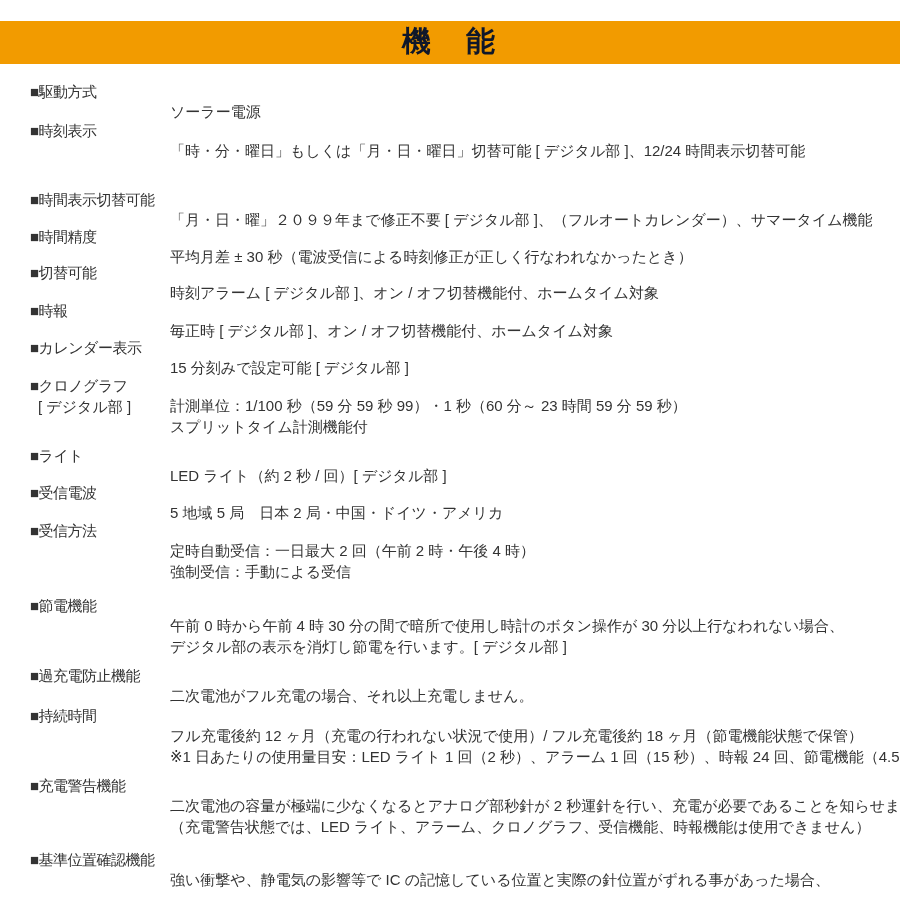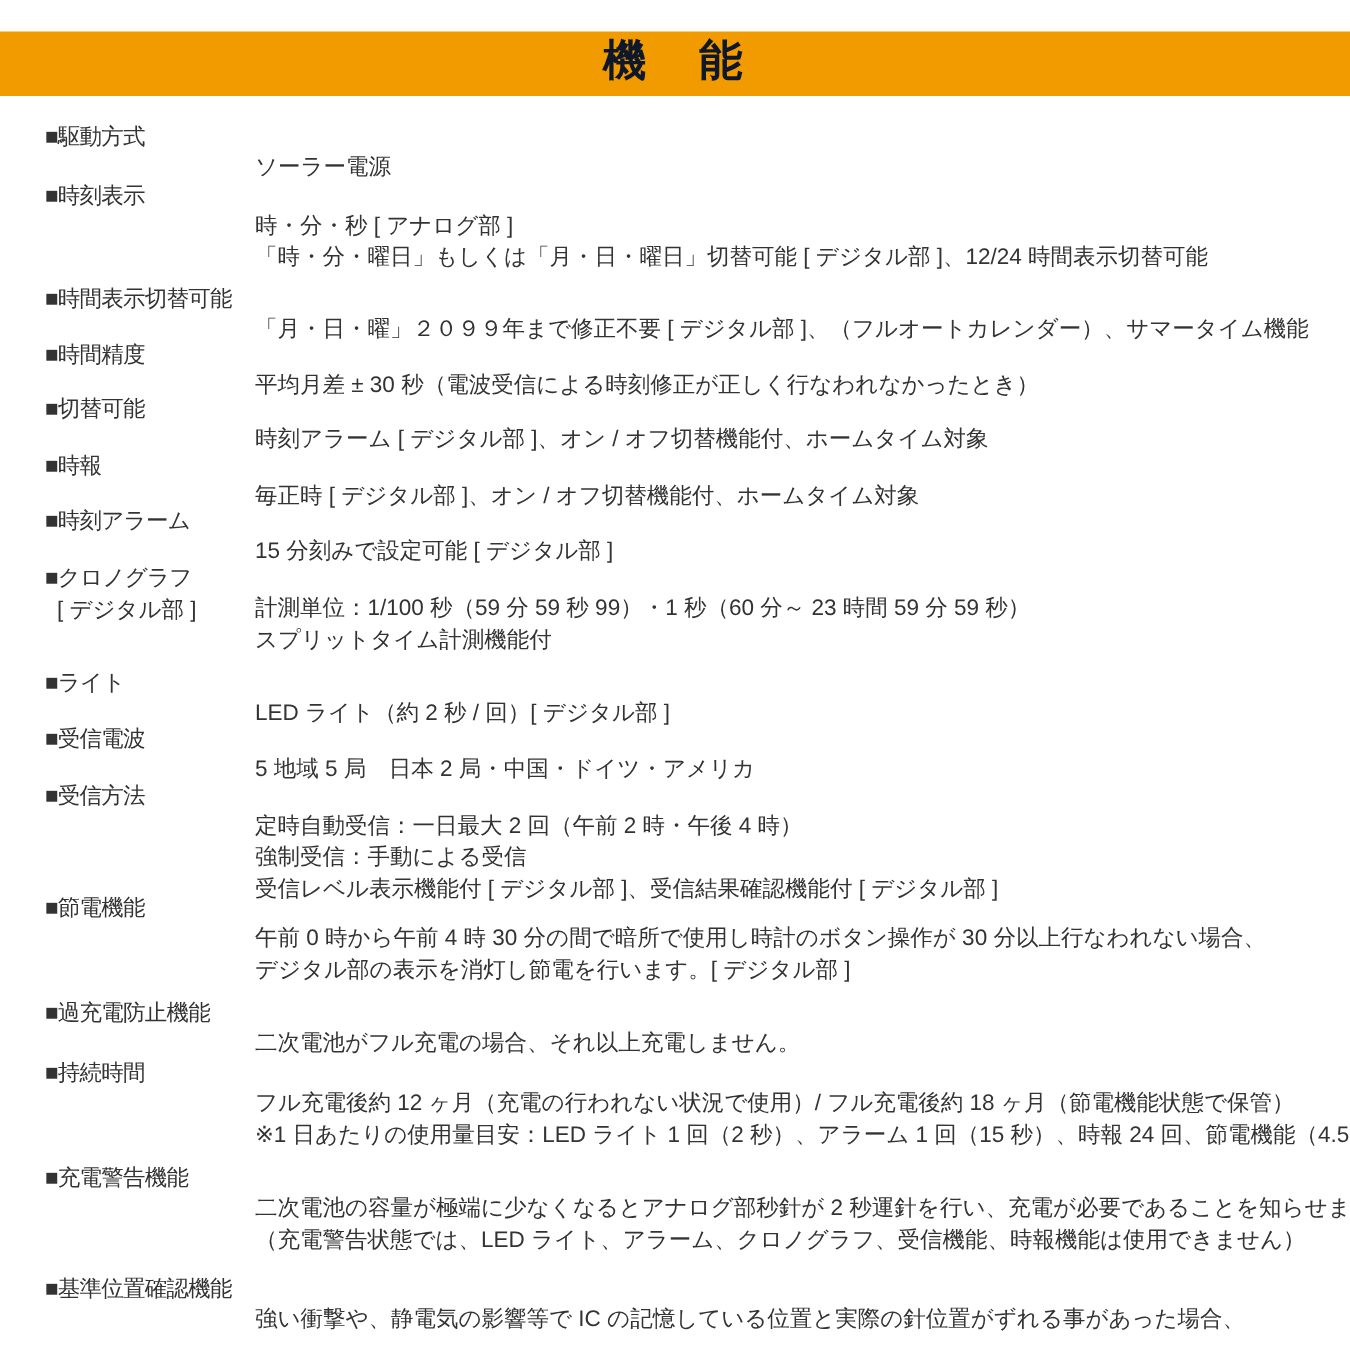--- a/index.html
+++ b/index.html
@@ -85,21 +85,20 @@
     <div class="spec-value">
           <div class="spec-line">ソーラー電源</div>
         </div>
   </div>
       <div class="spec-row" style="top: 120px;">
     <div class="spec-label">
       <div class="l1">■時刻表示</div>
 
     </div>
     <div class="spec-value">
-          <div class="spec-line">時・分・秒 [ アナログ部 ]</div>
           <div class="spec-line">「時・分・曜日」もしくは「月・日・曜日」切替可能 [ デジタル部 ]、12/24 時間表示切替可能</div>
         </div>
   </div>
       <div class="spec-row" style="top: 189px;">
     <div class="spec-label">
       <div class="l1">■時間表示切替可能</div>
 
     </div>
     <div class="spec-value">
           <div class="spec-line">「月・日・曜」２０９９年まで修正不要 [ デジタル部 ]、（フルオートカレンダー）、サマータイム機能</div>
@@ -127,21 +126,21 @@
     <div class="spec-label">
       <div class="l1">■時報</div>
 
     </div>
     <div class="spec-value">
           <div class="spec-line">毎正時 [ デジタル部 ]、オン / オフ切替機能付、ホームタイム対象</div>
         </div>
   </div>
       <div class="spec-row" style="top: 337px;">
     <div class="spec-label">
-      <div class="l1">■時刻アラーム</div>
+      <div class="l1">■カレンダー表示</div>
 
     </div>
     <div class="spec-value">
           <div class="spec-line">15 分刻みで設定可能 [ デジタル部 ]</div>
         </div>
   </div>
       <div class="spec-row" style="top: 375px;">
     <div class="spec-label">
       <div class="l1">■クロノグラフ</div>
       <div class="l2">[ デジタル部 ]</div>
@@ -170,21 +169,20 @@
         </div>
   </div>
       <div class="spec-row" style="top: 520px;">
     <div class="spec-label">
       <div class="l1">■受信方法</div>
 
     </div>
     <div class="spec-value">
           <div class="spec-line">定時自動受信：一日最大 2 回（午前 2 時・午後 4 時）</div>
           <div class="spec-line">強制受信：手動による受信</div>
-          <div class="spec-line">受信レベル表示機能付 [ デジタル部 ]、受信結果確認機能付 [ デジタル部 ]</div>
         </div>
   </div>
       <div class="spec-row" style="top: 595px;">
     <div class="spec-label">
       <div class="l1">■節電機能</div>
 
     </div>
     <div class="spec-value">
           <div class="spec-line">午前 0 時から午前 4 時 30 分の間で暗所で使用し時計のボタン操作が 30 分以上行なわれない場合、</div>
           <div class="spec-line">デジタル部の表示を消灯し節電を行います。[ デジタル部 ]</div>

